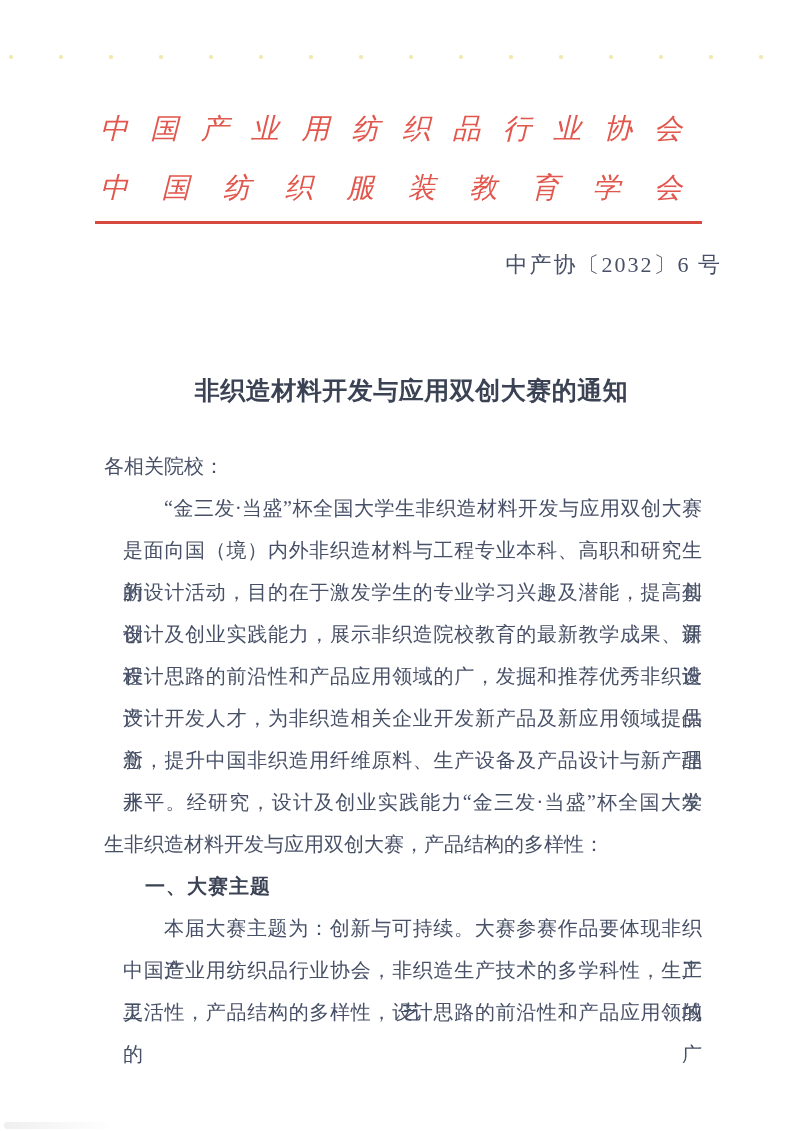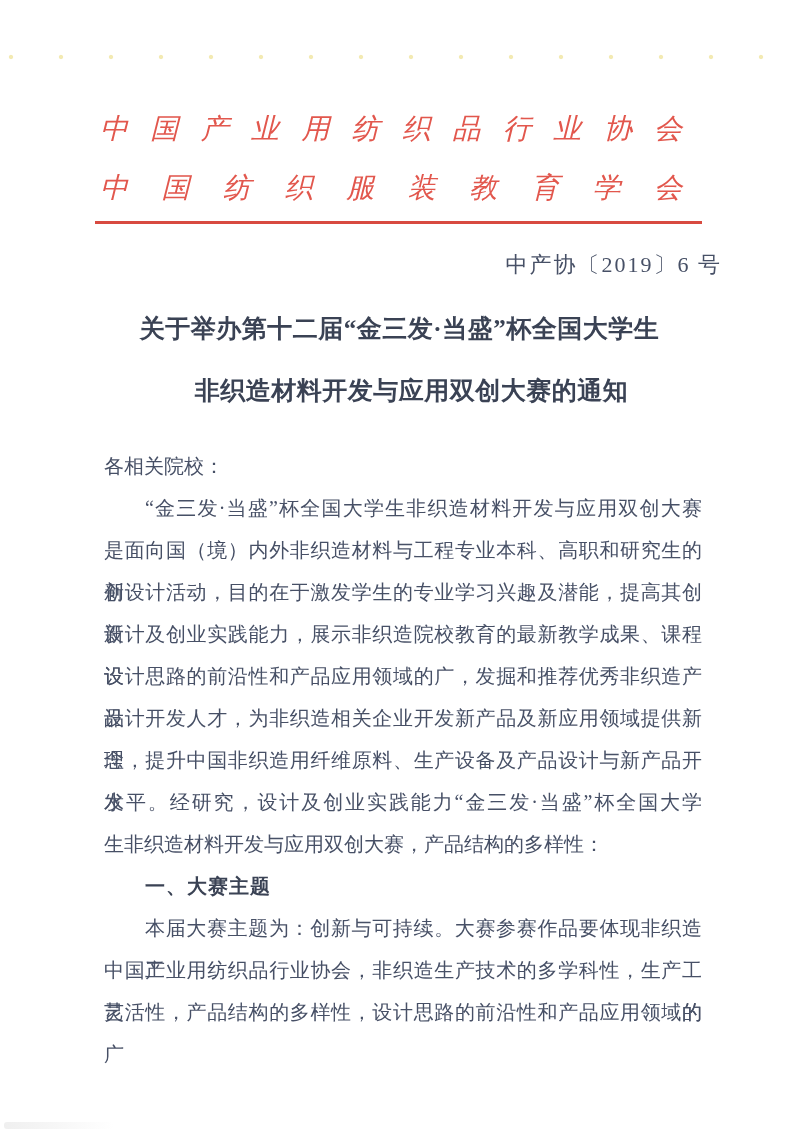--- a/index.html
+++ b/index.html
@@ -65,41 +65,41 @@
     position:absolute;left:104px;top:445px;width:598px;
     font-size:20px;color:var(--ink);
   }
   .body-line{
     height:42px;line-height:42px;
     white-space:nowrap;
   }
   .body-line.just{
     text-align:justify;text-align-last:justify;
     white-space:normal;
+    margin-left:19px;
   }
   .body-line.indent{padding-left:41px;}
   .body-line.bold{font-weight:bold;color:var(--title-ink);letter-spacing:1px;}
 </style>
 </head>
 <body>
 
 <div class="page">
 
   <div class="scan-dots"></div>
 
   <div class="org-block">
     <div class="org-line">中国产业用纺织品行业协会</div>
     <div class="org-line">中国纺织服装教育学会</div>
   </div>
 
   <div class="red-rule"></div>
 
-  <div class="doc-number">中产协〔2019〕6 号</div>
+  <div class="doc-number">中产协〔2032〕6 号</div>
 
-  <div class="doc-title t1">关于举办第十二届“金三发·当盛”杯全国大学生</div>
   <div class="doc-title t2">非织造材料开发与应用双创大赛的通知</div>
 
   <div class="body-text">
       <div class="body-line">各相关院校：</div>
       <div class="body-line indent just">“金三发·当盛”杯全国大学生非织造材料开发与应用双创大赛</div>
       <div class="body-line just">是面向国（境）内外非织造材料与工程专业本科、高职和研究生的创</div>
       <div class="body-line just">新设计活动，目的在于激发学生的专业学习兴趣及潜能，提高其创新</div>
       <div class="body-line just">设计及创业实践能力，展示非织造院校教育的最新教学成果、课程设</div>
       <div class="body-line just">设计思路的前沿性和产品应用领域的广，发掘和推荐优秀非织造产品</div>
       <div class="body-line just">设计开发人才，为非织造相关企业开发新产品及新应用领域提供新理</div>

